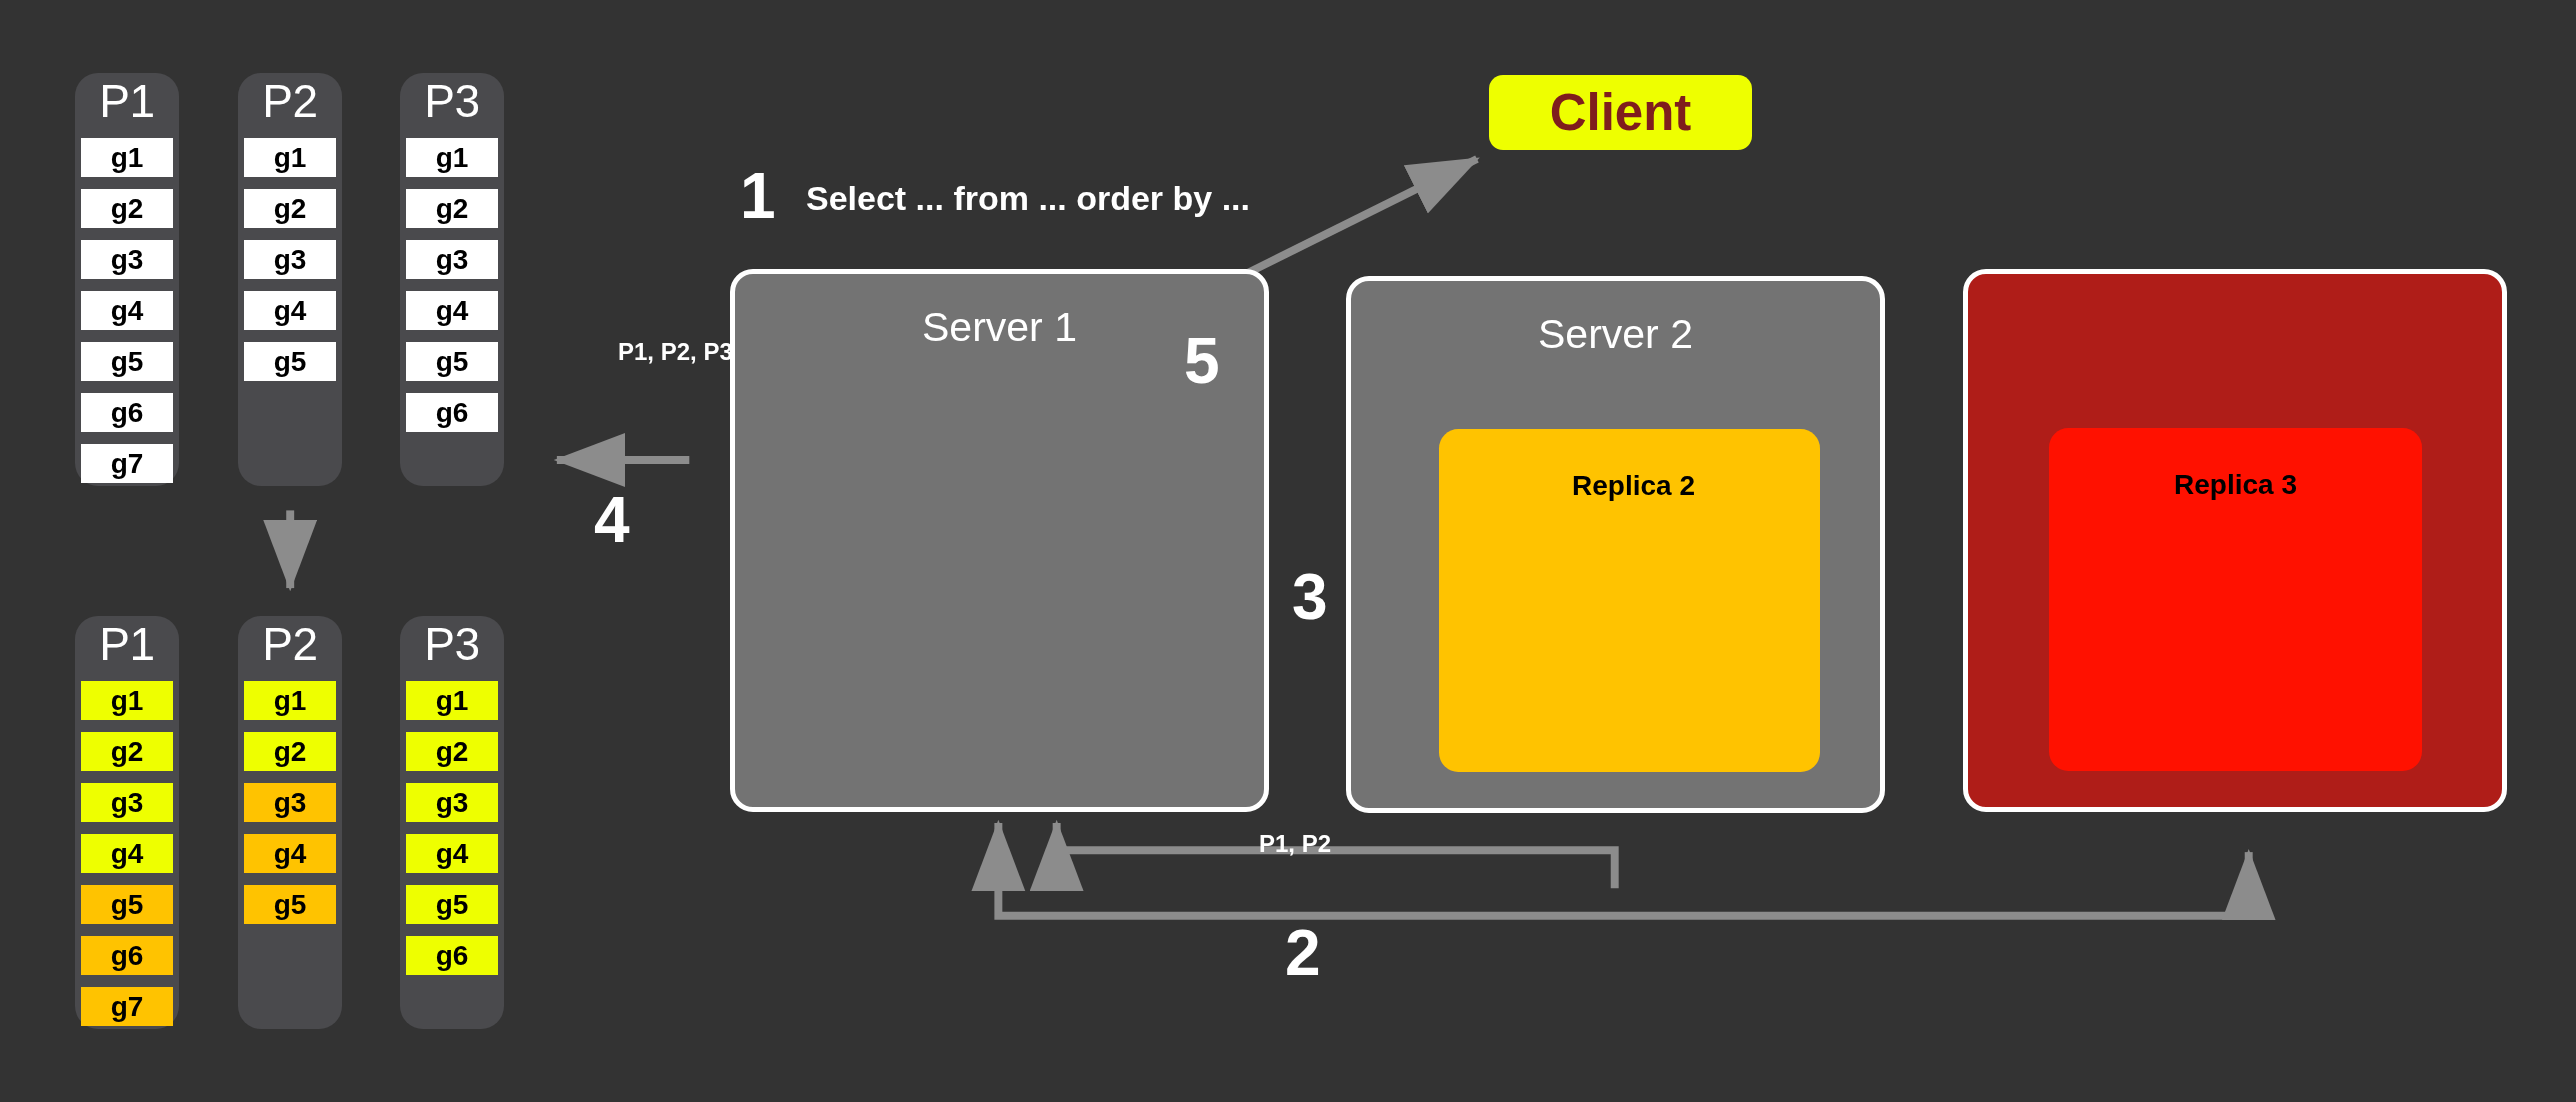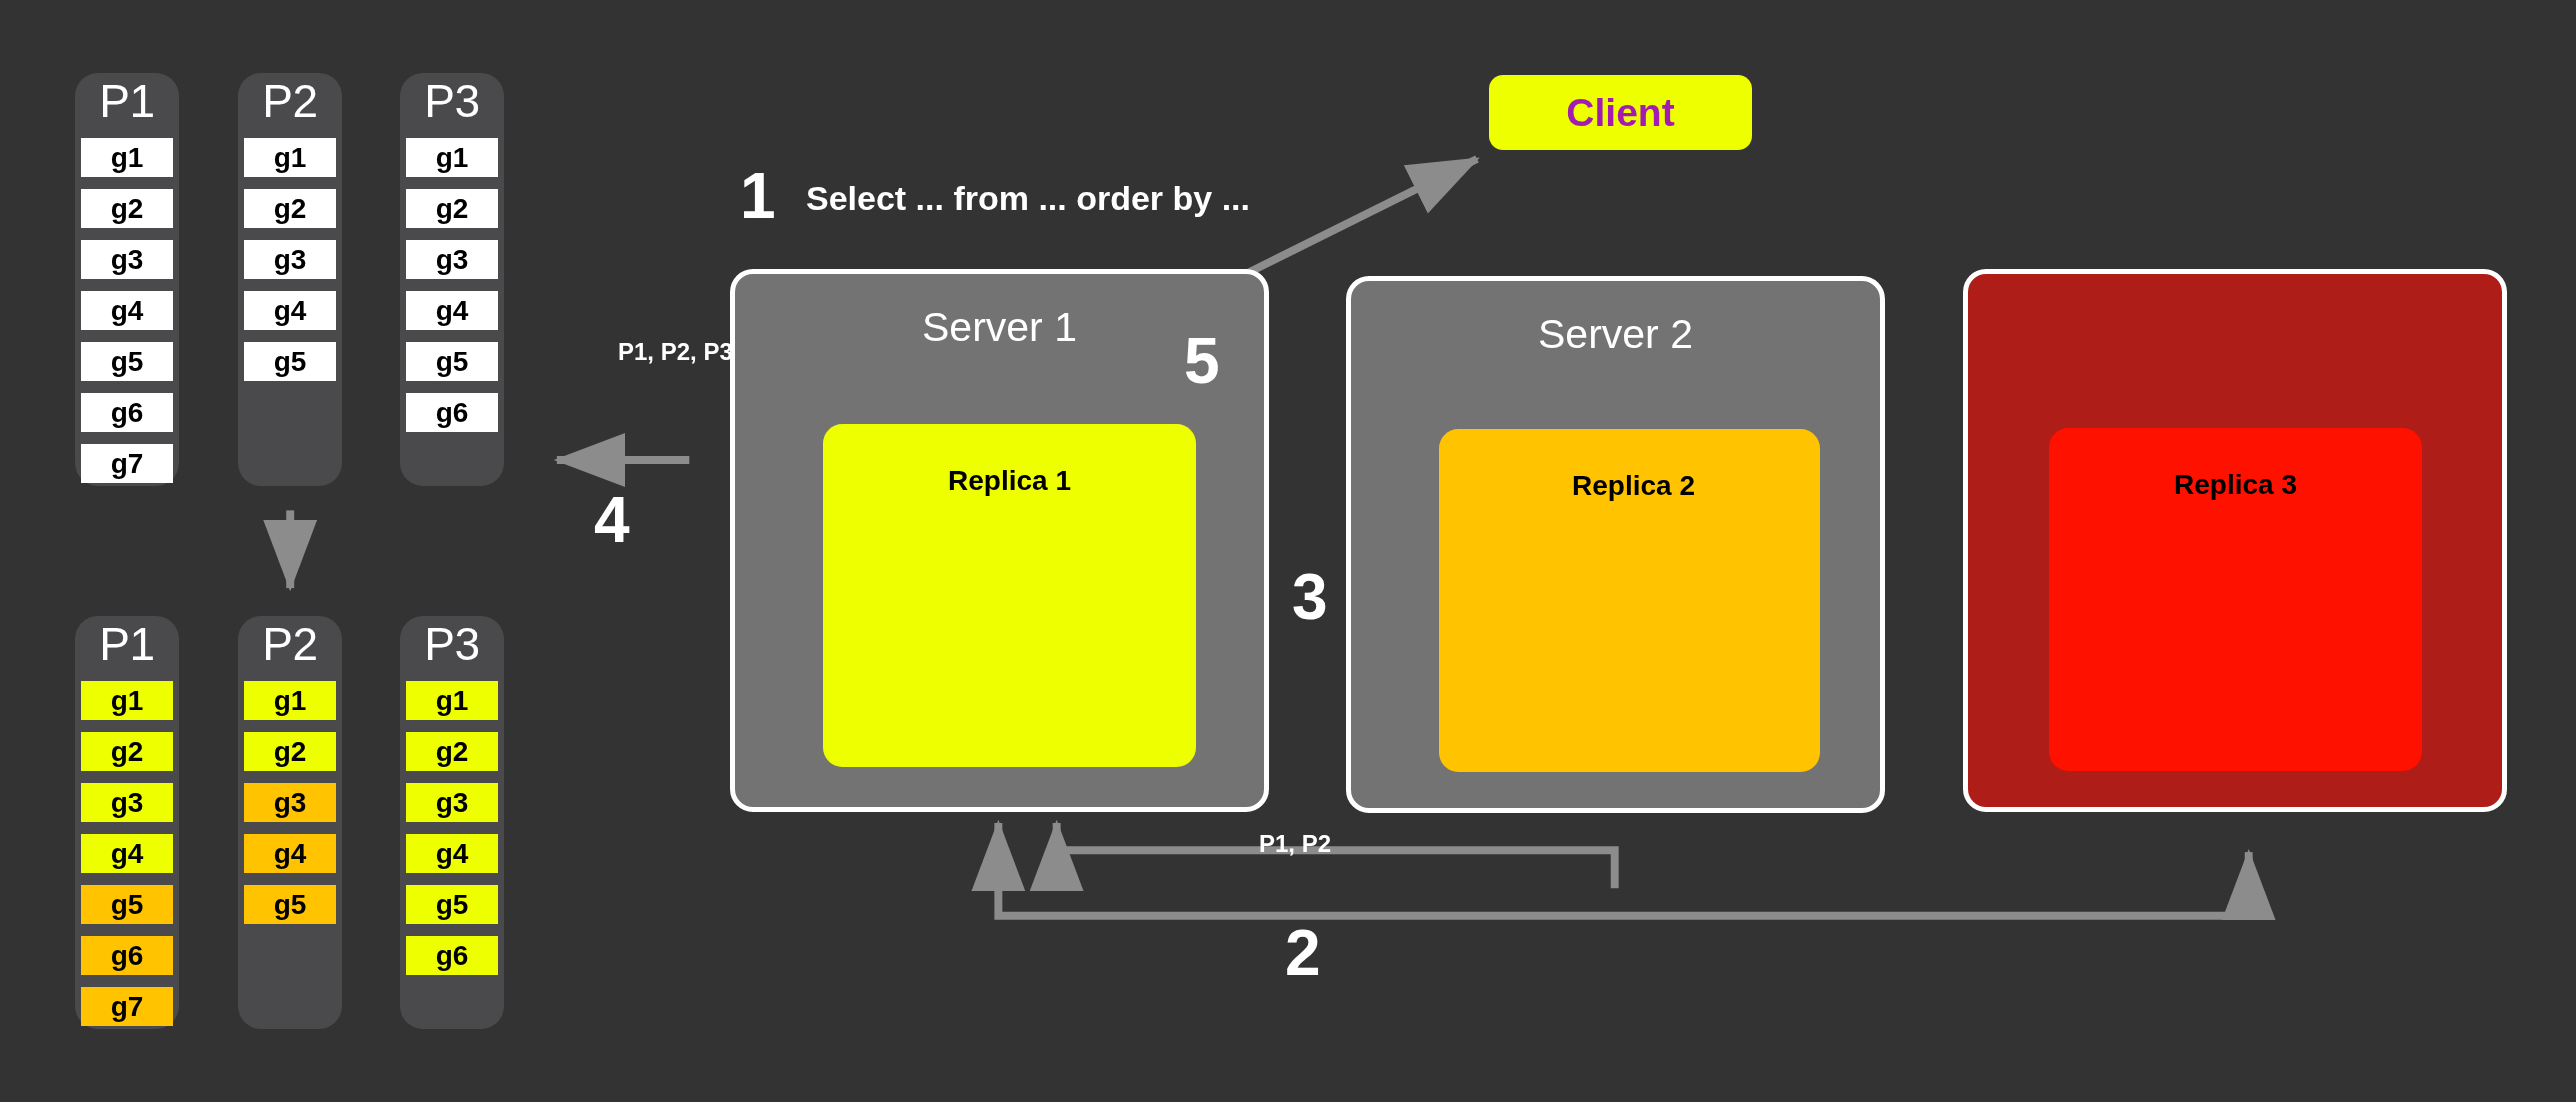--- a/index.html
+++ b/index.html
@@ -59,22 +59,22 @@
   .tile.t-white  { background: #ffffff; }
 
   
   .client-box {
     position: absolute;
     background: #eeff00;
     border-radius: 14px;
     display: flex;
     align-items: center;
     justify-content: center;
-    color: #a21caf;
-    font-size: 39px;
+    color: #7f1d1d;
+    font-size: 51px;
     font-weight: 700;
   }
 
   
   .server-box {
     position: absolute;
     border: 5.3px solid #ffffff;
     border-radius: 23px;
     box-sizing: border-box;
     background: #737373;
@@ -247,23 +247,20 @@
 
   <div class="client-box" style="left:1489px; top:75px; width:263px; height:75px;">
     <span>Client</span>
   </div>
 
   <div class="step-num" style="left:740px; top:164px;">1</div>
   <div class="flow-label" style="left:806px; top:181px; font-size:34px;">Select ... from ... order by ...</div>
 
   <div class="server-box" style="left:730px; top:269px; width:539px; height:543px;">
     <div class="server-title">Server 1</div>
-    <div class="replica-box replica-yellow" style="left:88px; top:150px; width:373px; height:343px;">
-      <span>Replica 1</span>
-    </div>
   </div>
   <div class="step-num" style="left:1184px; top:329px;">5</div>
   <div class="flow-label" style="left:618px; top:340px;">P1, P2, P3</div>
   <div class="step-num" style="left:594px; top:488px;">4</div>
 
   <div class="server-box" style="left:1346px; top:276px; width:539px; height:537px;">
     <div class="server-title">Server 2</div>
     <div class="replica-box replica-orange" style="left:88px; top:148px; width:373px; height:343px;">
       <span>Replica 2</span>
     </div>

